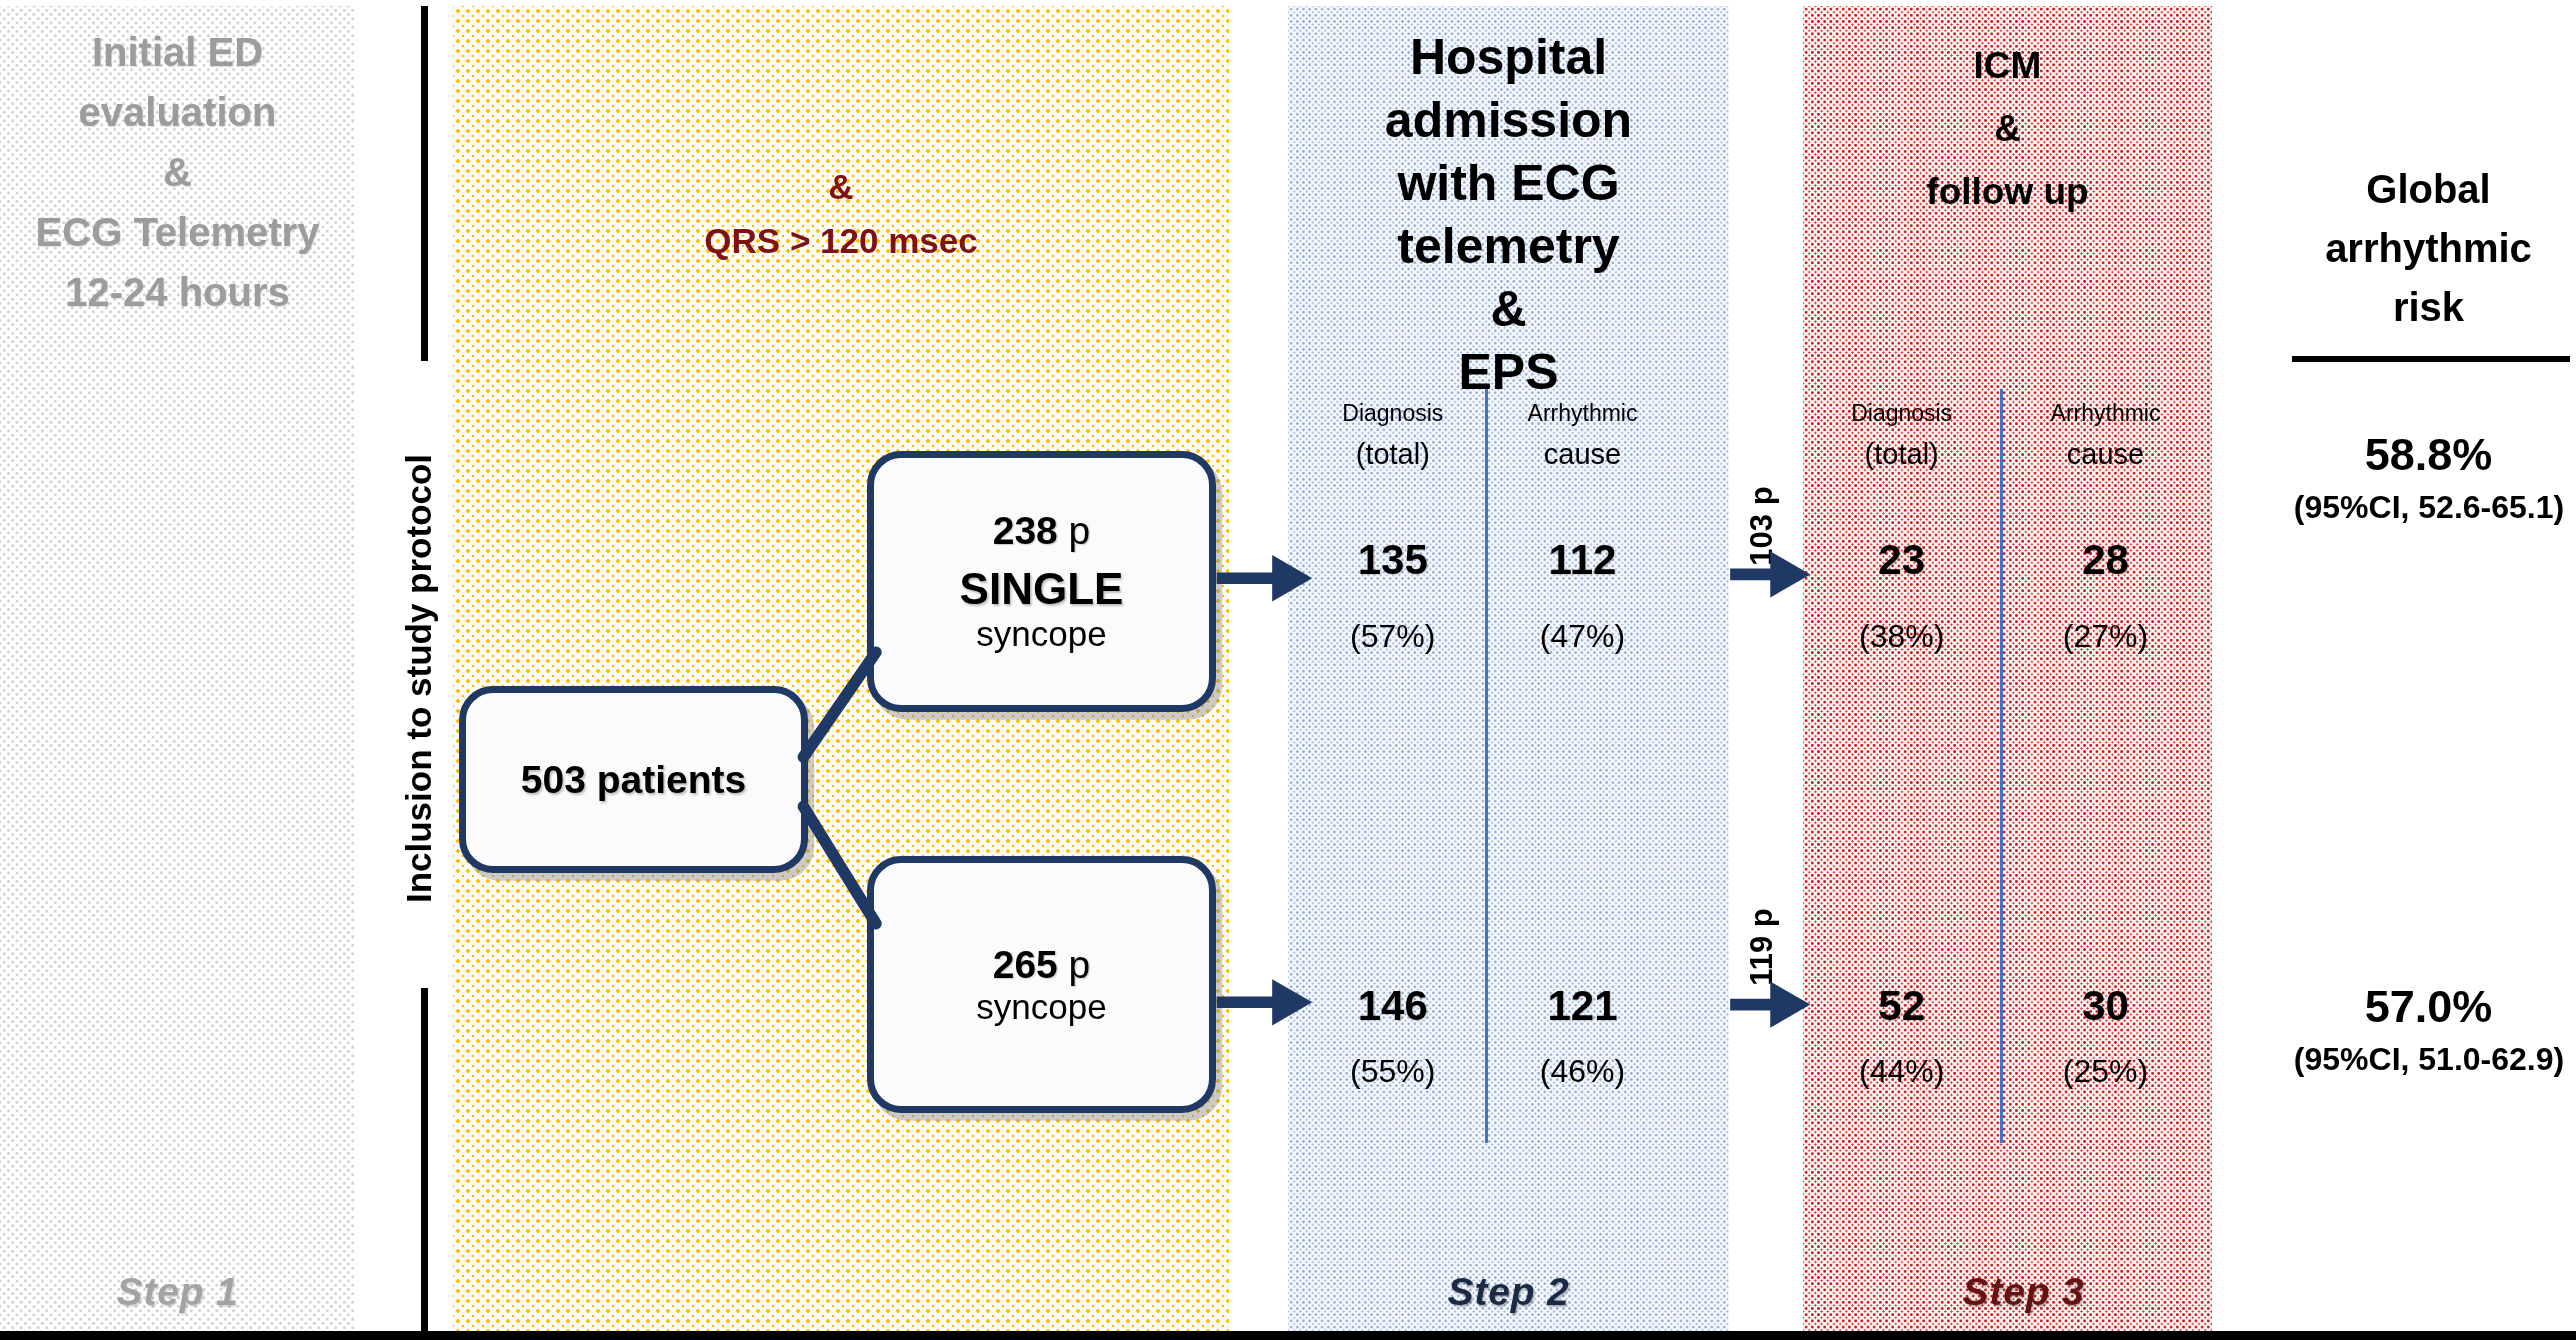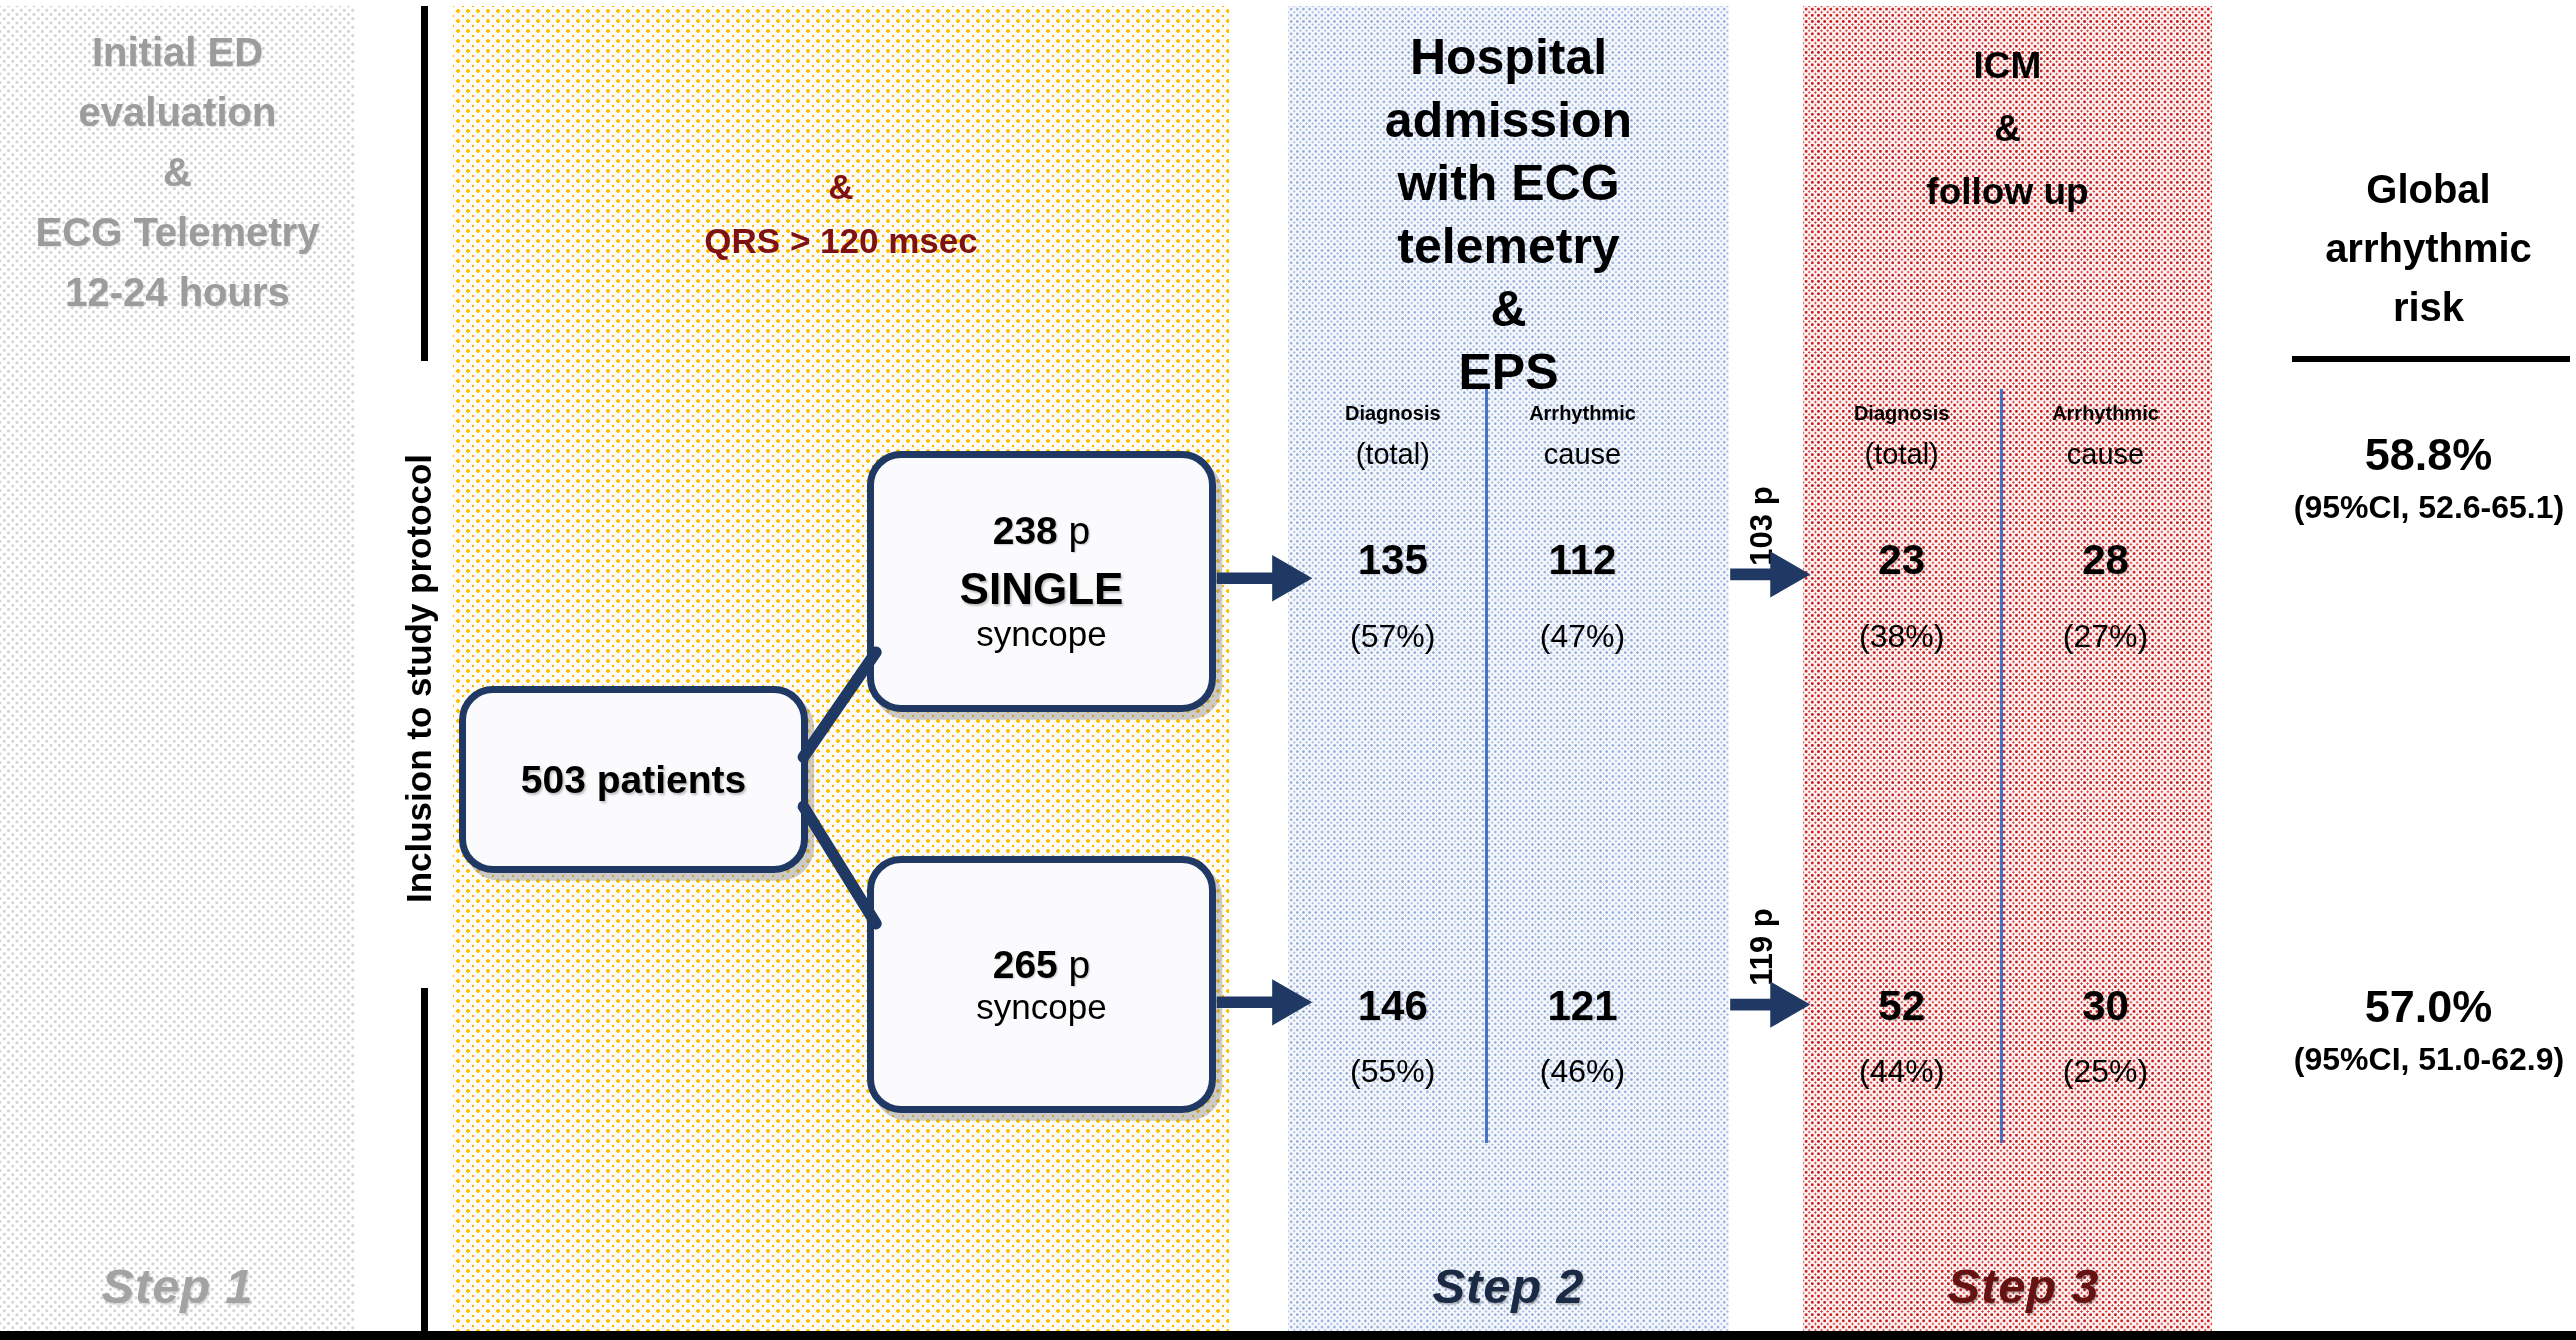--- a/index.html
+++ b/index.html
@@ -36,25 +36,25 @@
                      radial-gradient(#d34040 1px, transparent 1.2px);
     background-size:6.2px 6.2px;background-position:0 0,3.1px 3.1px;
   }
 
   
   .gray-title{font-size:40px;font-weight:bold;line-height:60px;color:#9c9c9c;
               text-shadow:0.8px 0.8px 1.5px rgba(0,0,0,.12);}
   .criteria{font-size:35px;font-weight:bold;line-height:54px;color:#7e1212;}
   .blue-title{font-size:50px;font-weight:bold;line-height:63px;color:#000;}
   .red-title{font-size:37px;font-weight:bold;line-height:63px;color:#000;}
-  .col-head{font-size:20px;font-weight:bold;line-height:43px;}
+  .col-head{font-size:23px;font-weight:normal;line-height:43px;}
   .col-sub{font-size:29px;font-weight:normal;line-height:39px;}
   .big-num{font-size:42px;font-weight:bold;text-shadow:1.2px 1.2px 1.5px rgba(0,0,0,.18);}
   .pct{font-size:32px;font-weight:normal;}
-  .step-label{font-size:49px;font-weight:bold;font-style:italic;letter-spacing:0.8px;}
+  .step-label{font-size:39px;font-weight:bold;font-style:italic;letter-spacing:0.8px;}
   .step1-color{color:#a3a3a3;text-shadow:1.5px 1.5px 1.5px rgba(0,0,0,.15);}
   .step2-color{color:#1b2a44;text-shadow:1.5px 1.5px 1.5px rgba(0,0,0,.25);}
   .step3-color{color:#641212;text-shadow:1.5px 1.5px 1.5px rgba(0,0,0,.25);}
   .risk-title{font-size:40px;font-weight:bold;line-height:59px;color:#000;}
   .risk-value{font-size:45px;font-weight:bold;}
   .risk-ci{font-size:32px;font-weight:bold;}
   .vtext{transform:rotate(-90deg);transform-origin:center center;white-space:nowrap;}
   .inclusion{font-size:35px;font-weight:bold;color:#000;}
   .arrow-count{font-size:31px;font-weight:bold;color:#000;}
 

